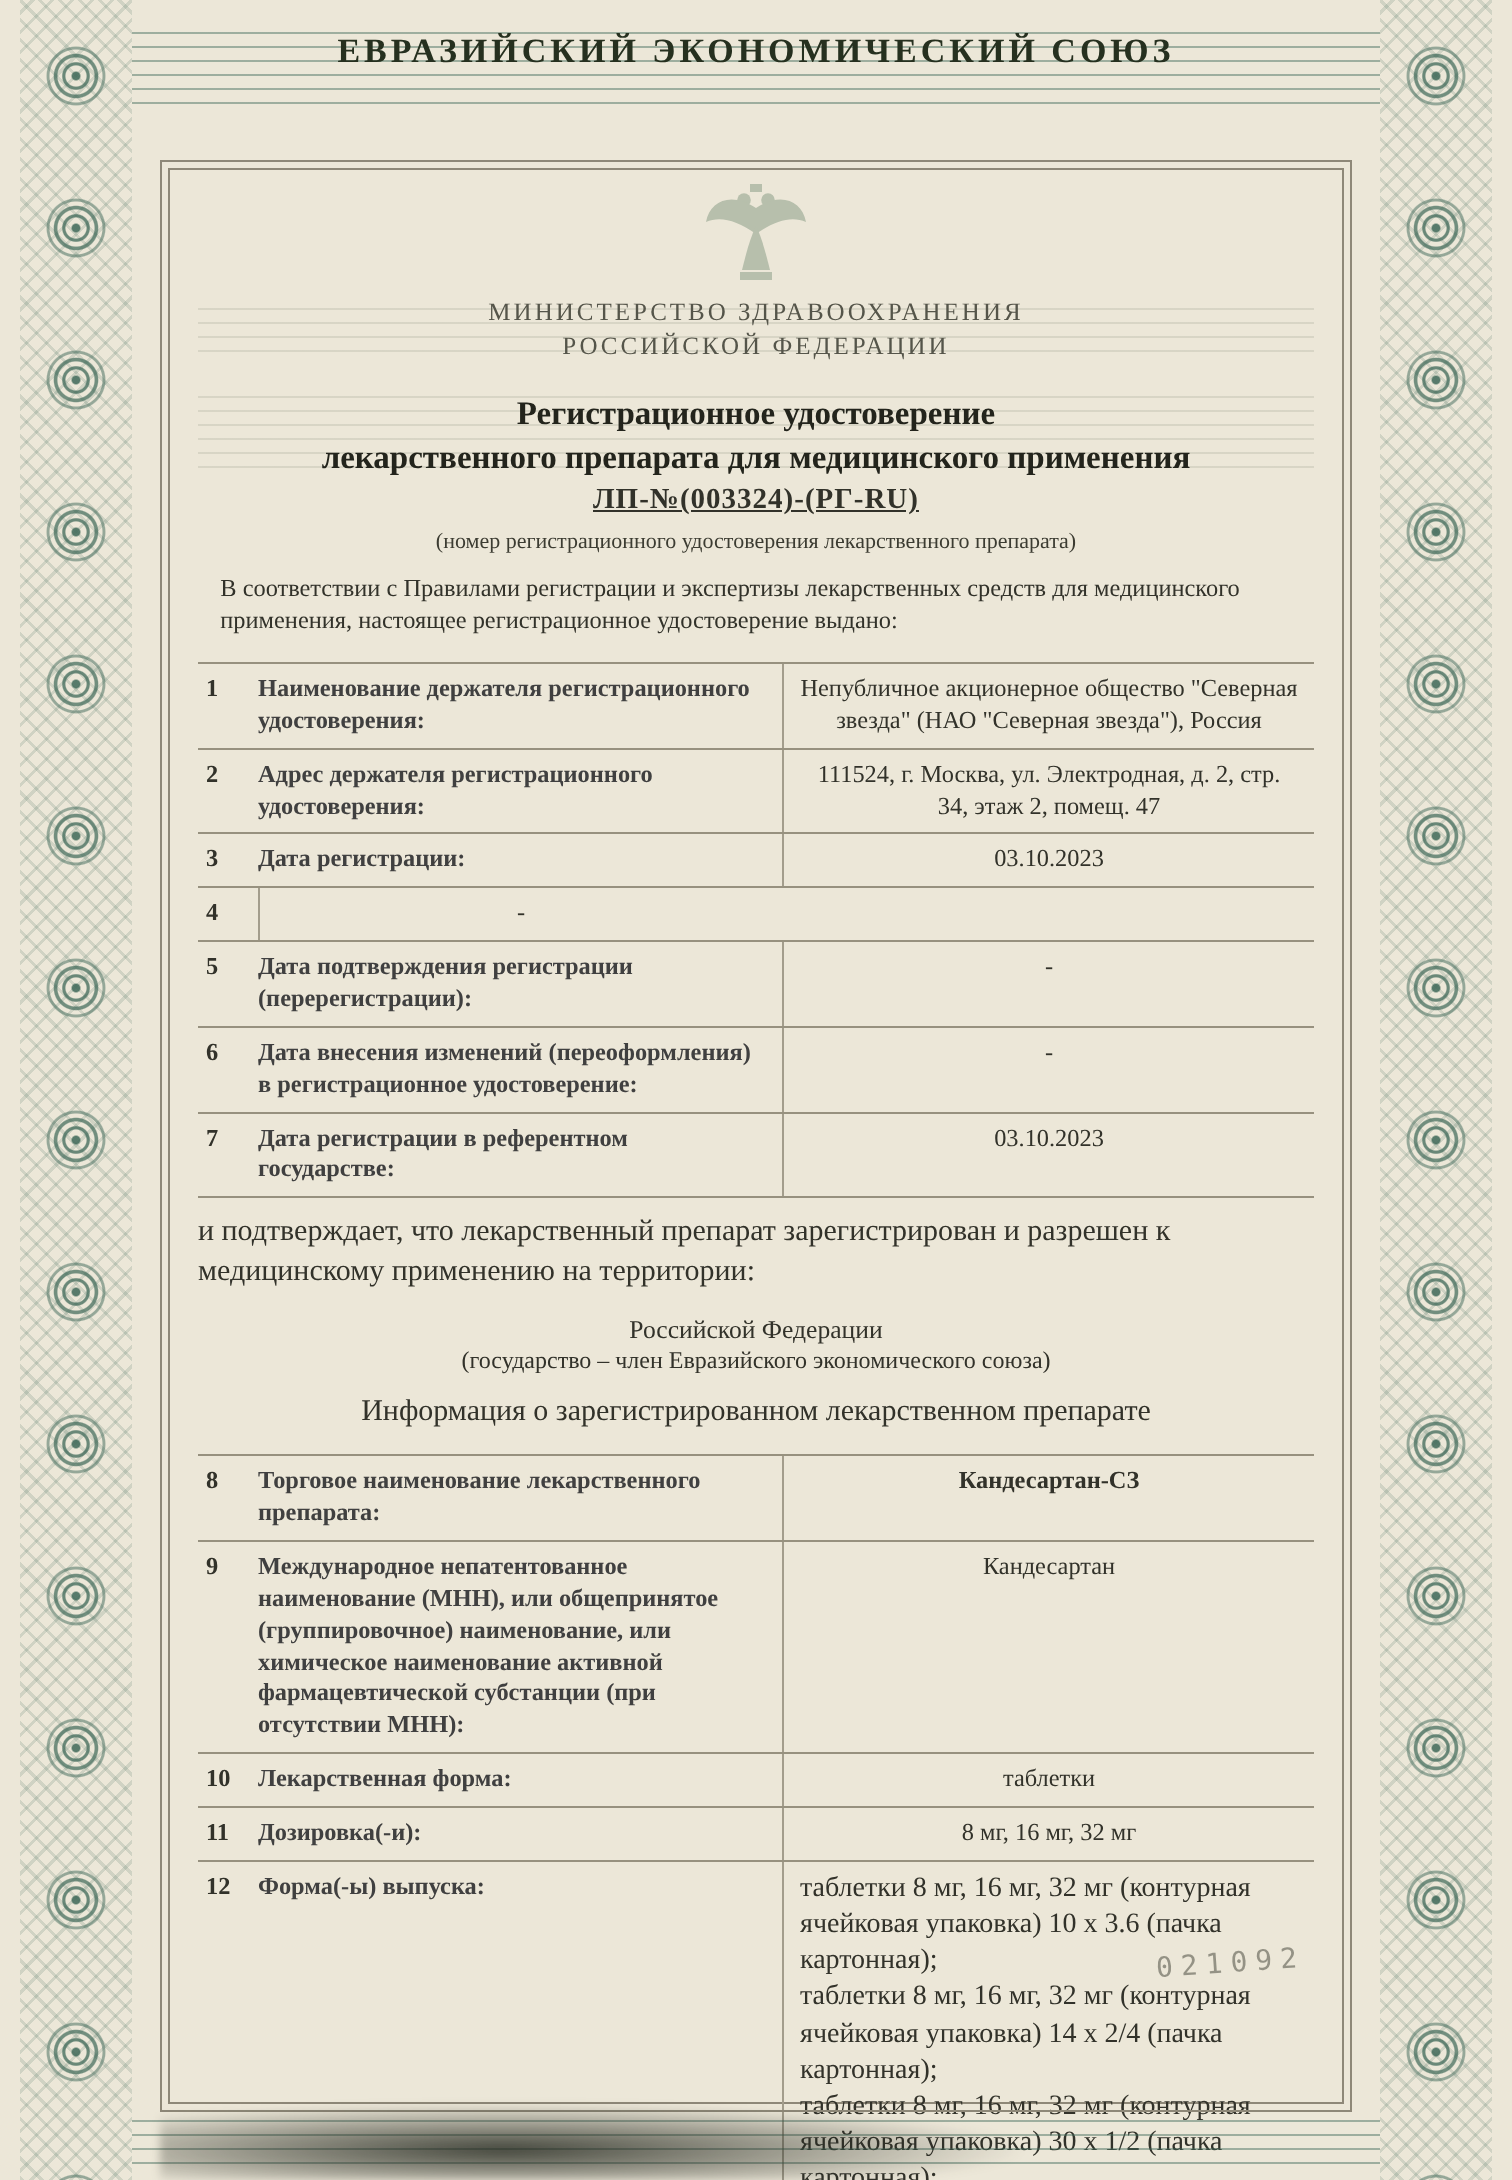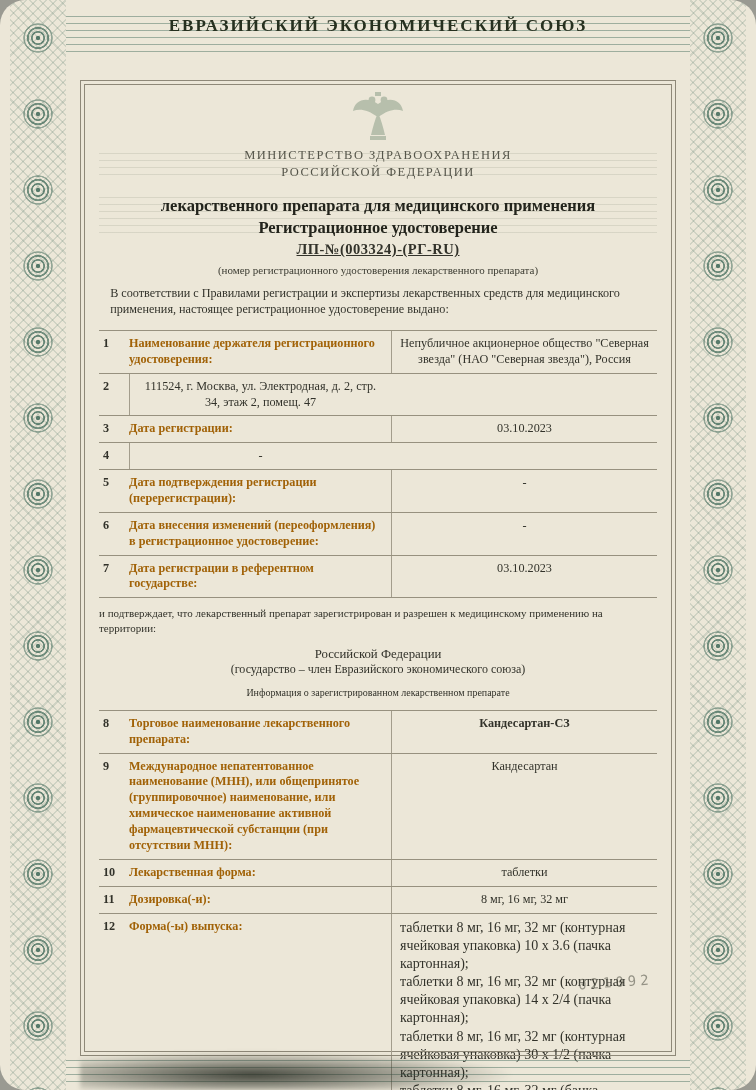--- a/index.html
+++ b/index.html
@@ -2,21 +2,20 @@
 <html><head>
 <meta charset="utf-8">
 <style>
   html,body { margin:0; padding:0; }
   body { background:#9a9a92; }
   .page {
     position:relative; width:756px; height:1090px; margin:0 auto;
     background:#ece7d8; overflow:hidden;
     font-family:"Liberation Serif","DejaVu Serif",serif;
     color:#32322a;
-    border-radius:25px;
   }
 
   
   .b-strip { position:absolute; z-index:5; pointer-events:none; }
   .rosettes {
     background-image:
       radial-gradient(circle, rgba(62,104,88,.85) 1.8px, rgba(62,104,88,0) 2.6px),
       radial-gradient(circle, rgba(62,104,88,0) 5px, rgba(62,104,88,.75) 5.6px, rgba(62,104,88,.75) 6.6px, rgba(62,104,88,0) 7.2px),
       radial-gradient(circle, rgba(62,104,88,0) 9px, rgba(62,104,88,.7) 9.6px, rgba(62,104,88,.7) 10.8px, rgba(62,104,88,0) 11.4px),
       radial-gradient(circle, rgba(62,104,88,0) 13px, rgba(62,104,88,.5) 13.5px, rgba(62,104,88,.5) 14.4px, rgba(62,104,88,0) 15px),
@@ -60,30 +59,30 @@
   .reg-number { text-align:center; font-weight:bold; font-size:14.5px; letter-spacing:.5px; margin-top:2px; }
   .reg-number span { text-decoration:underline; }
   .reg-caption { text-align:center; font-size:11px; margin-top:6px; color:#3c3c32; }
   .intro { text-align:left; font-size:12.2px; margin:10px auto 0; width:96%; line-height:1.3; }
 
   
   .cert-table { width:100%; border-top:1px solid #97917f; margin-top:12px; }
   .trow { display:grid; grid-template-columns:30px 1fr 266px; border-bottom:1px solid #97917f; }
   .trow.no-bottom { border-bottom:none; }
   .tnum   { font-weight:bold; font-size:12.2px; padding:5px 2px 5px 4px; }
-  .tlabel { font-weight:bold; font-size:12.2px; padding:5px 8px 5px 0; line-height:1.3; color:#a16207; }
+  .tlabel { font-weight:bold; font-size:12.2px; padding:5px 8px 5px 0; line-height:1.3; color:#404040; }
   .tvalue { border-left:1px solid #a39d8c; font-size:12.2px; text-align:center; padding:5px 8px; line-height:1.3; }
   .tvalue.left { text-align:left; }
   .tvalue.pre  { white-space:pre-line; font-size:14px; }
   .tvalue.bold { font-weight:bold; }
 
-  .confirm-text { font-size:11px; margin-top:8px; line-height:1.3; }
+  .confirm-text { font-size:15px; margin-top:8px; line-height:1.3; }
   .territory { text-align:center; font-size:12.8px; margin-top:12px; }
   .territory-caption { text-align:center; font-size:12px; margin-top:0; }
-  .info-heading { text-align:center; font-size:10px; margin-top:10px; }
+  .info-heading { text-align:center; font-size:15px; margin-top:10px; }
 
   .stamp-number {
     position:absolute; left:578px; top:974px; z-index:4;
     font-family:"DejaVu Sans Mono",monospace; font-size:14px; letter-spacing:4px;
     color:rgba(90,90,78,.6); transform:rotate(-4deg);
   }
 </style>
 </head>
 <body>
 
@@ -113,39 +112,40 @@
         </g>
       </svg>
     </div>
 
     <div class="ministry overprint">
       <div>МИНИСТЕРСТВО ЗДРАВООХРАНЕНИЯ</div>
       <div>РОССИЙСКОЙ ФЕДЕРАЦИИ</div>
     </div>
 
     <div class="doc-title overprint">
+      <div>Регистрационное удостоверение</div>
       <div>лекарственного препарата для медицинского применения</div>
-      <div>Регистрационное удостоверение</div>
     </div>
 
     <div class="reg-number">
       <span>ЛП-№(003324)-(РГ-RU)</span>
     </div>
     <div class="reg-caption">(номер регистрационного удостоверения лекарственного препарата)</div>
 
     <div class="intro">В соответствии с Правилами регистрации и экспертизы лекарственных средств для медицинского применения, настоящее регистрационное удостоверение выдано:</div>
 
     <div class="cert-table">
       <div class="trow">
         <div class="tnum">1</div>
         <div class="tlabel">Наименование держателя регистрационного удостоверения:</div>
         <div class="tvalue">Непубличное акционерное общество "Северная звезда" (НАО "Северная звезда"), Россия</div>
       </div>
       <div class="trow">
         <div class="tnum">2</div>
+        <div class="tlabel">Адрес держателя регистрационного удостоверения:</div>
         <div class="tvalue">111524, г. Москва, ул. Электродная, д. 2, стр. 34, этаж 2, помещ. 47</div>
       </div>
       <div class="trow">
         <div class="tnum">3</div>
         <div class="tlabel">Дата регистрации:</div>
         <div class="tvalue">03.10.2023</div>
       </div>
       <div class="trow">
         <div class="tnum">4</div>
         <div class="tvalue">-</div>

